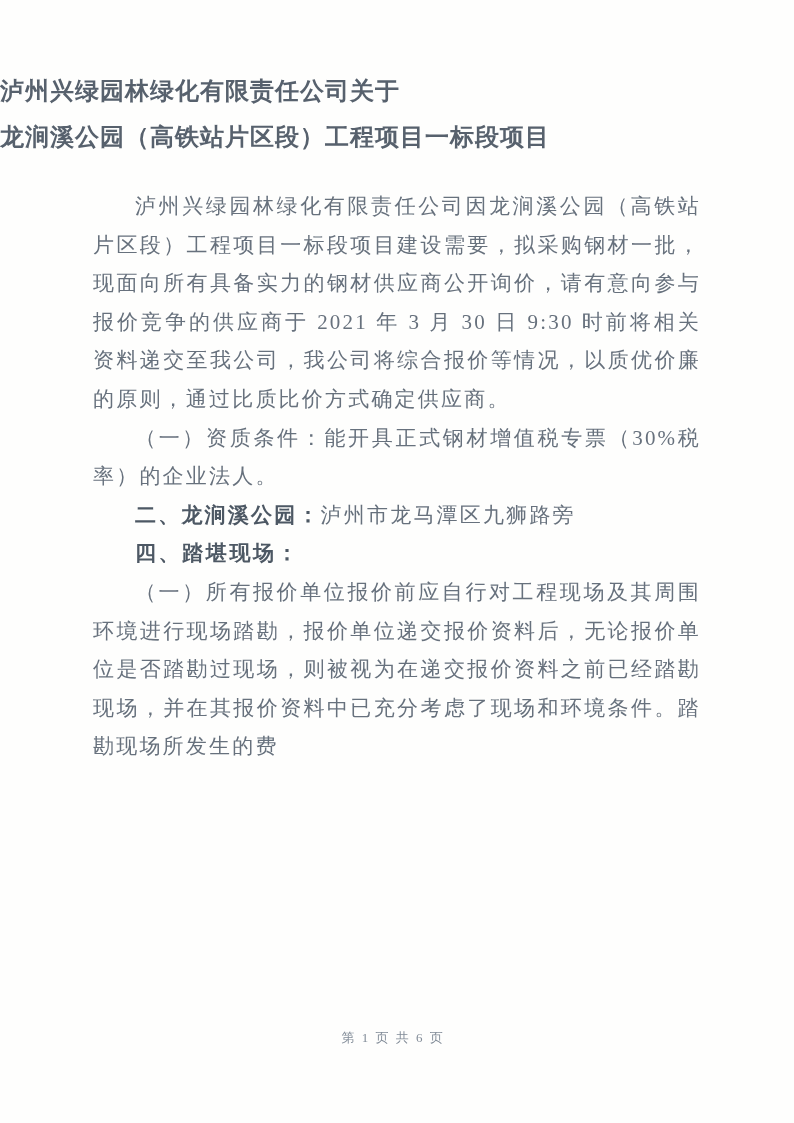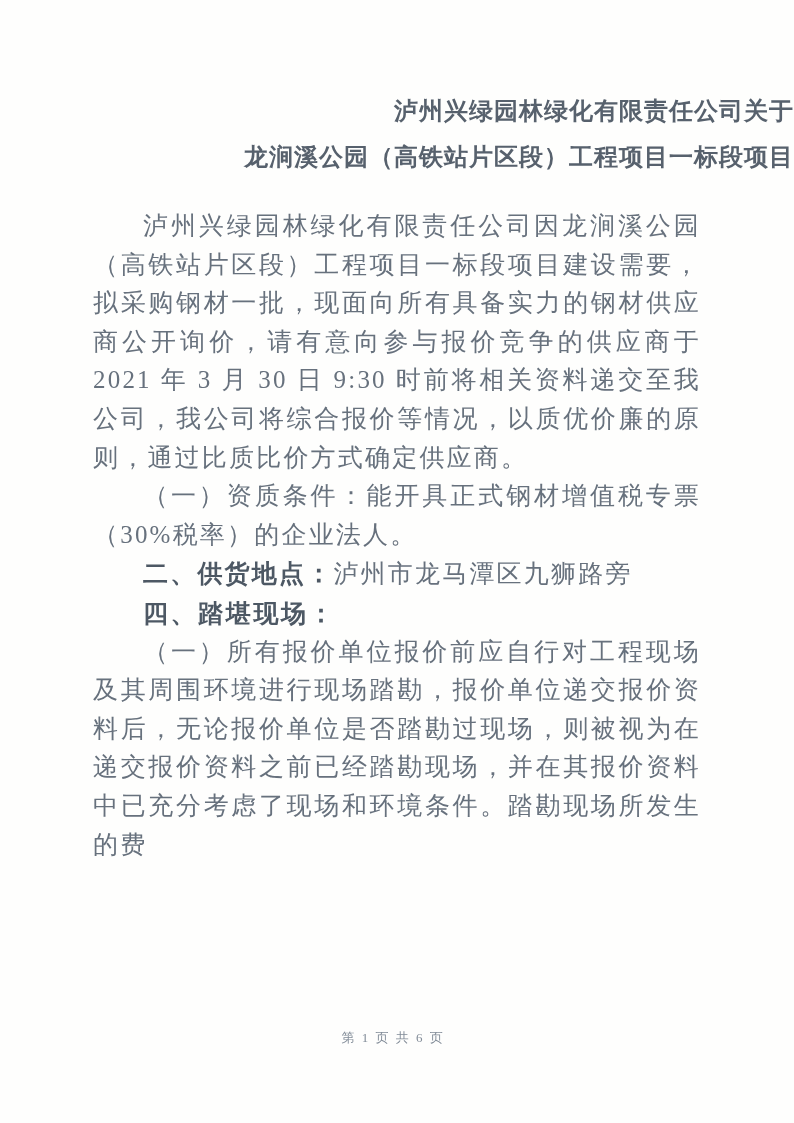--- a/index.html
+++ b/index.html
@@ -6,33 +6,33 @@
   .page {
     position: relative;
     width: 794px;
     height: 1123px;
     margin: 0 auto;
     background: #fefefdx;
     background-color: #fefefd;
     overflow: hidden;
     font-family: "Liberation Serif", serif;
   }
-  .title-block { padding-top: 88px; text-align: right; }
+  .title-block { padding-top: 68px; text-align: left; }
   .title-line {
     font-family: "Liberation Sans", sans-serif;
     font-weight: 700;
     font-size: 24px;
     line-height: 46px;
     letter-spacing: 1px;
     color: #57616d;
   }
   .content { width: 608px; margin: 27px auto 0 auto; }
   .content p {
     margin: 0;
-    font-size: 25px;
+    font-size: 21px;
     line-height: 38.6px;
     letter-spacing: 2.2px;
     text-align: justify;
     text-indent: 2em;
     color: #67717d;
   }
   .content p.heading {
     font-family: "Liberation Sans", sans-serif;
     font-weight: 700;
     letter-spacing: 2.6px;
@@ -58,20 +58,20 @@
 <div class="page">
 
   <div class="title-block">
     <div class="title-line">泸州兴绿园林绿化有限责任公司关于</div>
     <div class="title-line">龙涧溪公园（高铁站片区段）工程项目一标段项目</div>
   </div>
 
   <div class="content">
     <p>泸州兴绿园林绿化有限责任公司因龙涧溪公园（高铁站片区段）工程项目一标段项目建设需要，拟采购钢材一批，现面向所有具备实力的钢材供应商公开询价，请有意向参与报价竞争的供应商于 2021 年 3 月 30 日 9:30 时前将相关资料递交至我公司，我公司将综合报价等情况，以质优价廉的原则，通过比质比价方式确定供应商。</p>
     <p>（一）资质条件：能开具正式钢材增值税专票（30%税率）的企业法人。</p>
-    <p><span class="lead">二、供货地点：</span><span>泸州市龙马潭区九狮路旁</span></p>
+    <p><span class="lead">二、龙涧溪公园：</span><span>泸州市龙马潭区九狮路旁</span></p>
     <p class="heading">四、踏堪现场：</p>
     <p>（一）所有报价单位报价前应自行对工程现场及其周围环境进行现场踏勘，报价单位递交报价资料后，无论报价单位是否踏勘过现场，则被视为在递交报价资料之前已经踏勘现场，并在其报价资料中已充分考虑了现场和环境条件。踏勘现场所发生的费</p>
   </div>
 
   <div class="footer">第 1 页 共 6 页</div>
 
 </div>
 
 </body></html>

